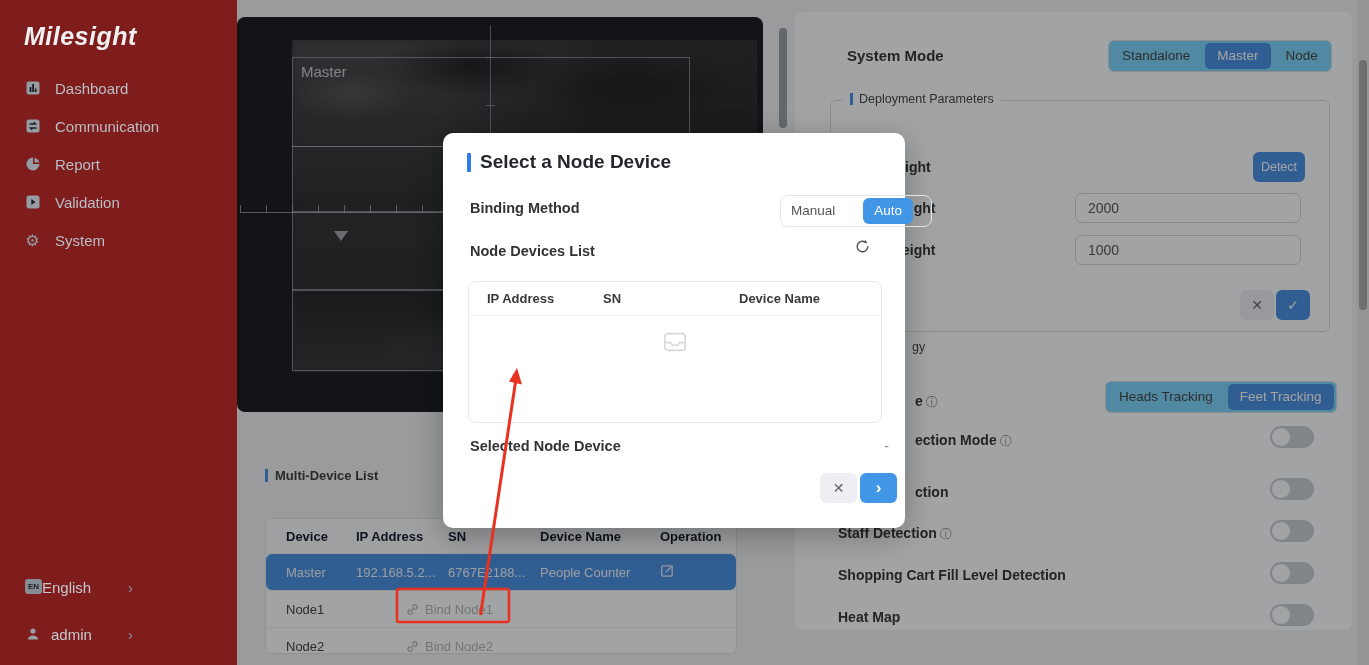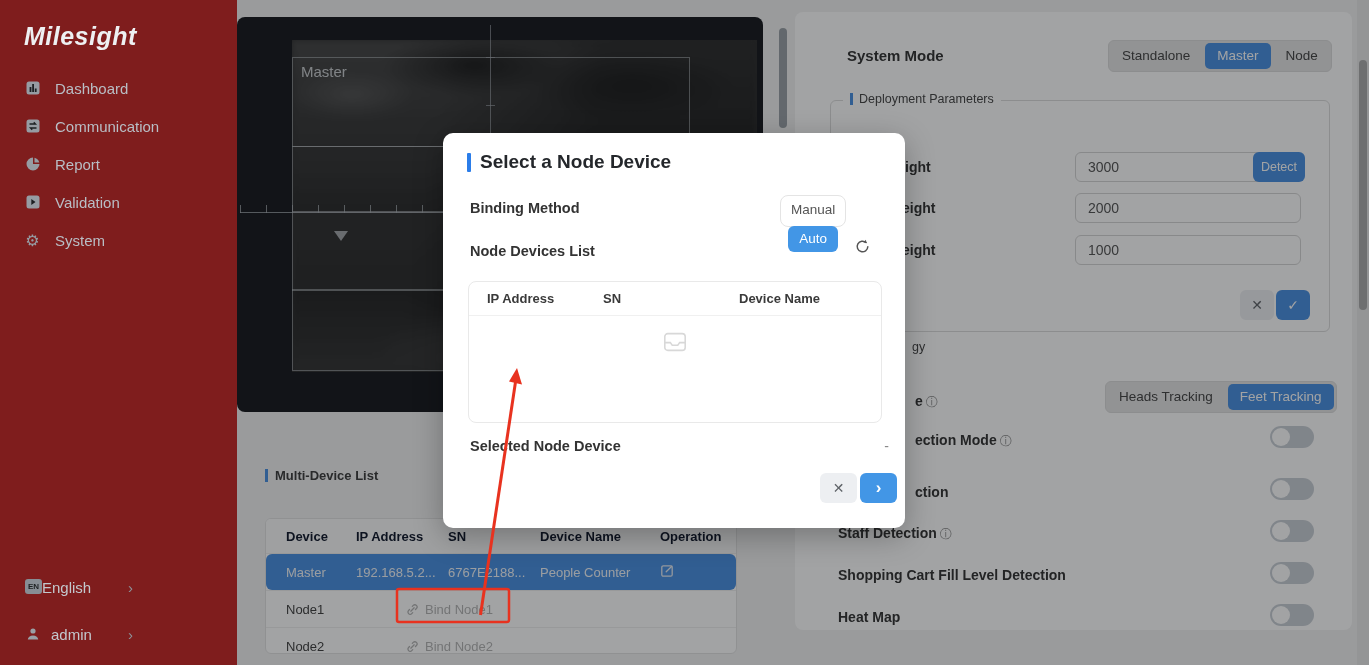--- a/index.html
+++ b/index.html
@@ -55,21 +55,21 @@
   .trow .c4{width:120px;}
   .trow .c5{width:60px;}
   .thead{height:34px;font-weight:700;color:#0f172a;background:#fbfbfb;border-bottom:1px solid #ededed;}
   .row-master{height:36px;background:#4a90e2;color:#f2f6fa;border-radius:6px;}
   .row-node{height:36px;color:#3f3f3f;border-top:1px solid #efefef;}
   .bind{position:absolute;left:140px;display:flex;align-items:center;gap:6px;color:#b4b4b4;}
   
   .rpanel{left:795px;top:12px;width:557px;height:618px;background:#fff;border-radius:8px;}
   .plabel{font-size:14px;font-weight:700;color:#333;}
   .seg{display:flex;align-items:center;height:30px;border:1px solid #dcdcdc;border-radius:6px;
-       font-size:13.5px;color:#444;background:#e5e5e5;}
+       font-size:13.5px;color:#444;background:#7dd3fc;}
   .seg .opt{padding:0 13px;line-height:28px;}
   .seg .pill{margin:2px;padding:0 12px;line-height:26px;background:#4a90e2;color:#fff;border-radius:5px;}
   .fs{border:1px solid #dcdcdc;border-radius:6px;}
   .fs-legend{position:absolute;left:12px;top:-9px;display:flex;align-items:center;gap:6px;background:#fff;
              padding:0 7px;font-size:12.5px;color:#444;}
   .fs-legend .lbar{height:12px;}
   .inp{border:1px solid #d6d6d6;border-radius:6px;font-size:14px;color:#555;
        padding-left:12px;line-height:28px;background:#fff;box-sizing:border-box;}
   .btn-blue{background:#4a90e2;color:#fff;border-radius:6px;display:flex;align-items:center;justify-content:center;}
   .btn-gray{background:#edeff2;color:#5f6368;border-radius:6px;display:flex;align-items:center;justify-content:center;}
@@ -78,23 +78,23 @@
   .info{font-size:12px;color:#8a8a8a;font-weight:400;margin-left:3px;}
   
   .overlay{left:237px;top:0;width:1132px;height:665px;background:rgba(10,12,16,.38);z-index:40;}
   .modal{left:443px;top:133px;width:462px;height:395px;background:#fff;border-radius:10px;z-index:60;
          box-shadow:0 8px 30px rgba(0,0,0,.28);}
   .m-title{left:24px;top:18px;display:flex;align-items:center;gap:9px;}
   .m-title .bar{width:4px;height:19px;background:#2b7de9;border-radius:1px;}
   .m-title .txt{font-size:19px;font-weight:700;color:#24272b;}
   .m-label{font-size:14.5px;font-weight:700;color:#333;}
   .m-seg{display:flex;align-items:center;height:30px;border:1px solid #e4e4e4;border-radius:8px;
-         font-size:13.5px;color:#555;flex-direction:column;}
+         font-size:13.5px;color:#555;}
   .m-seg .opt{padding:0 10px;line-height:28px;}
-  .m-seg .pill{margin:2px;padding:0 11px;line-height:26px;background:#4296e6;color:#fff;border-radius:6px;}
+  .m-seg .pill{margin:18px;padding:0 11px;line-height:26px;background:#4296e6;color:#fff;border-radius:6px;}
   .m-card{left:25px;top:148px;width:412px;height:140px;border:1px solid #e9e9e9;border-radius:8px;}
   .m-thead{display:flex;align-items:center;height:33px;font-size:13px;font-weight:700;color:#3a3a3a;
            border-bottom:1px solid #f0f0f0;}
   .m-thead .h1{padding-left:18px;width:116px;}
   .m-thead .h2{width:136px;}
   .empty-wrap{left:0;top:33px;right:0;text-align:center;}
   .empty-text{font-size:13.5px;color:#b5b5b5;}
   .annot{left:0;top:0;width:1369px;height:665px;z-index:80;pointer-events:none;}
 </style>
 </head>
@@ -245,21 +245,20 @@
       <span class="opt">Node</span>
     </div>
 
     <div class="abs fs" style="left:35px;top:88px;width:498px;height:230px;">
       <div class="fs-legend">
         <span class="lbar"></span>
         <span>Deployment Parameters</span>
       </div>
     </div>
     <span class="abs plabel" style="left:110px;top:147px;">ight</span>
-    <div class="abs inp" style="left:280px;top:140px;width:226px;height:30px;">3000</div>
     <div class="abs btn-blue" style="left:458px;top:140px;width:52px;height:30px;font-size:12.5px;">Detect</div>
     <span class="abs plabel" style="left:107px;top:188px;">eight</span>
     <div class="abs inp" style="left:280px;top:181px;width:226px;height:30px;">2000</div>
     <span class="abs plabel" style="left:107px;top:230px;">eight</span>
     <div class="abs inp" style="left:280px;top:223px;width:226px;height:30px;">1000</div>
     <div class="abs btn-gray" style="left:445px;top:278px;width:34px;height:30px;font-size:14px;">✕</div>
     <div class="abs btn-blue" style="left:481px;top:278px;width:34px;height:30px;font-size:14px;">✓</div>
 
     <span class="abs" style="left:117px;top:328px;font-size:12.5px;color:#444;">gy</span>
     <span class="abs plabel" style="left:120px;top:381px;">

